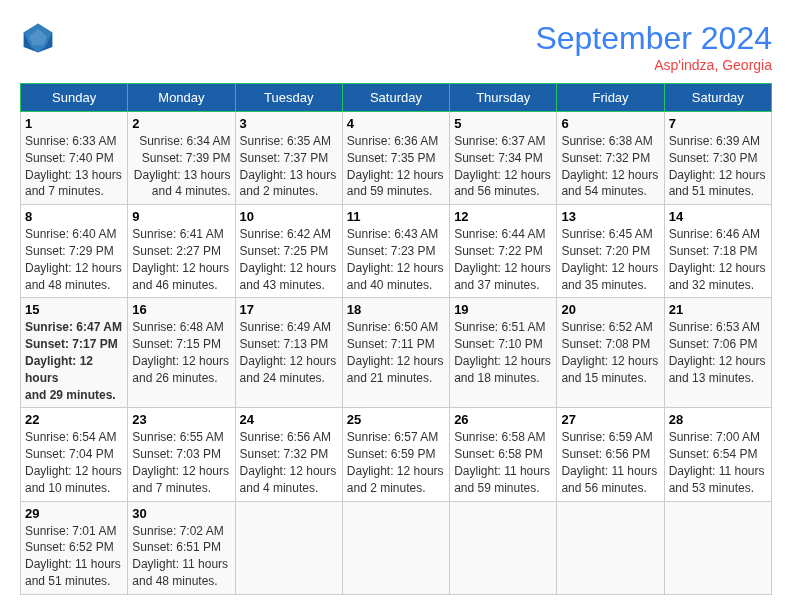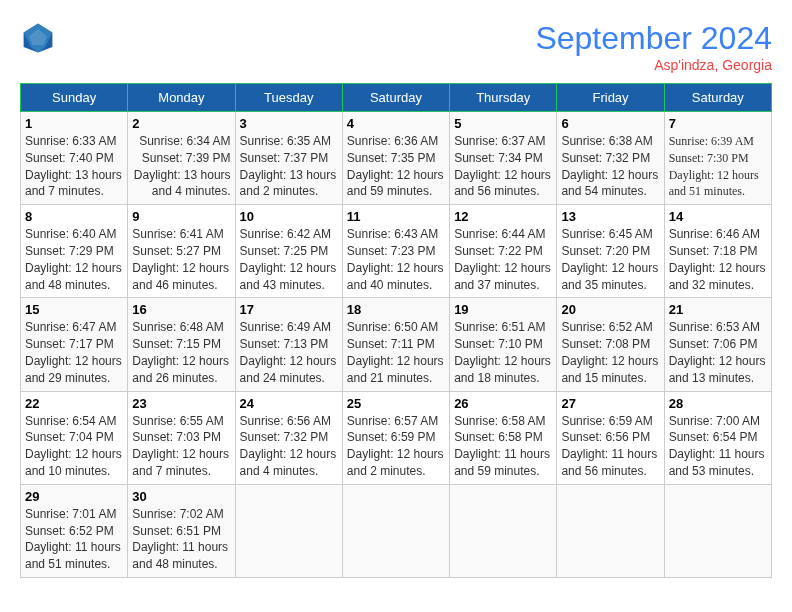--- a/index.html
+++ b/index.html
@@ -156,38 +156,38 @@
         </td>
         <td>
           <span class="day-num">6</span>
           <div class="day-info" style="white-space: pre-line;">Sunrise: 6:38 AM
 Sunset: 7:32 PM
 Daylight: 12 hours
 and 54 minutes.</div>
         </td>
         <td>
           <span class="day-num">7</span>
-          <div class="day-info" style="white-space: pre-line; font-family: Liberation Serif, serif;">Sunrise: 6:39 AM
+          <div class="day-info" style="white-space: pre-line;">Sunrise: 6:39 AM
 Sunset: 7:30 PM
 Daylight: 12 hours
 and 51 minutes.</div>
         </td>
       </tr>
       <tr>
         <td>
           <span class="day-num">8</span>
           <div class="day-info" style="white-space: pre-line;">Sunrise: 6:40 AM
 Sunset: 7:29 PM
 Daylight: 12 hours
 and 48 minutes.</div>
         </td>
         <td>
           <span class="day-num">9</span>
           <div class="day-info" style="white-space: pre-line;">Sunrise: 6:41 AM
-Sunset: 5:27 PM
+Sunset: 2:27 PM
 Daylight: 12 hours
 and 46 minutes.</div>
         </td>
         <td>
           <span class="day-num">10</span>
           <div class="day-info" style="white-space: pre-line;">Sunrise: 6:42 AM
 Sunset: 7:25 PM
 Daylight: 12 hours
 and 43 minutes.</div>
         </td>
@@ -216,21 +216,21 @@
           <span class="day-num">14</span>
           <div class="day-info" style="white-space: pre-line;">Sunrise: 6:46 AM
 Sunset: 7:18 PM
 Daylight: 12 hours
 and 32 minutes.</div>
         </td>
       </tr>
       <tr>
         <td>
           <span class="day-num">15</span>
-          <div class="day-info" style="white-space: pre-line;">Sunrise: 6:47 AM
+          <div class="day-info" style="white-space: pre-line; font-weight: bold;">Sunrise: 6:47 AM
 Sunset: 7:17 PM
 Daylight: 12 hours
 and 29 minutes.</div>
         </td>
         <td>
           <span class="day-num">16</span>
           <div class="day-info" style="white-space: pre-line;">Sunrise: 6:48 AM
 Sunset: 7:15 PM
 Daylight: 12 hours
 and 26 minutes.</div>

